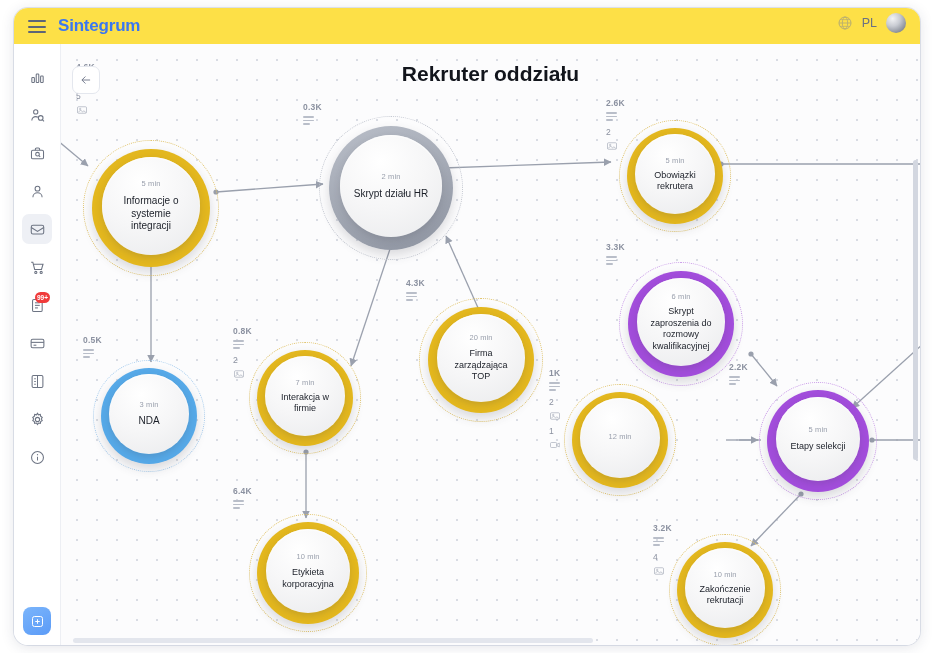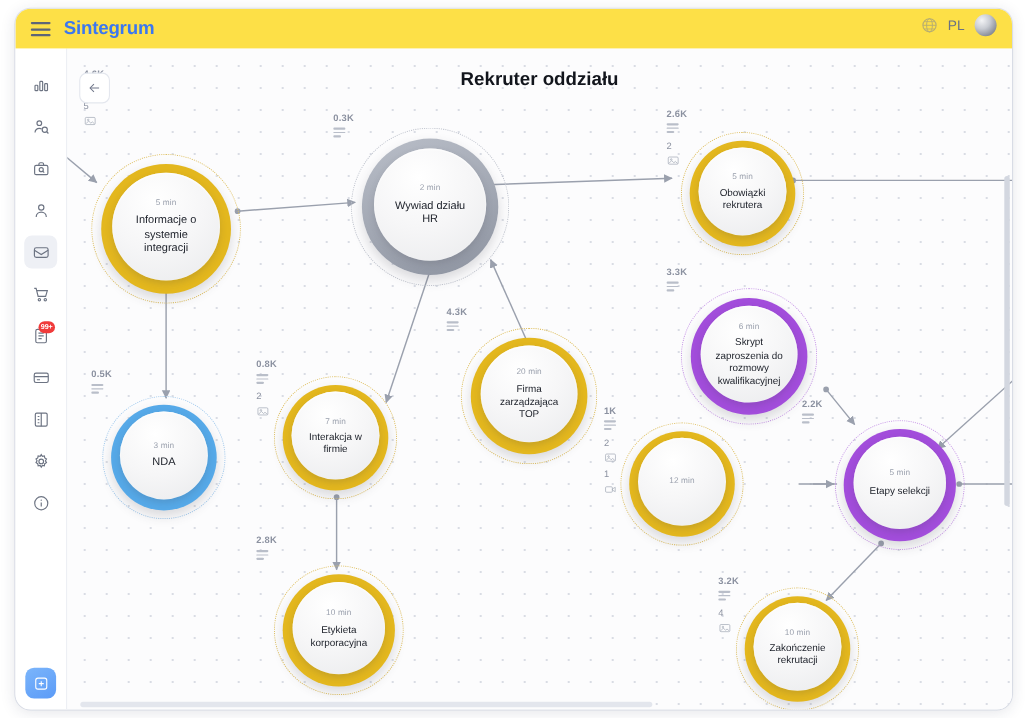--- a/index.html
+++ b/index.html
@@ -103,21 +103,21 @@
     width: 859px; height: 601px;
     overflow: hidden;
     background-color: #fcfcfd;
     background-image: radial-gradient(#d9dce4 1px, transparent 1px);
     background-size: 20px 20px;
     background-position: 6px 6px;
   }
   .canvas-title {
     position: absolute; left: 0; top: 18px;
     width: 859px; text-align: center;
-    font-size: 17px; font-weight: bold; color: #12151c;
+    font-size: 21px; font-weight: bold; color: #12151c;
     z-index: 8; pointer-events: none;
   }
   .back-btn {
     position: absolute; left: 11px; top: 22px;
     width: 28px; height: 28px;
     background: #ffffff;
     border: 1px solid #e4e7ee;
     border-radius: 7px;
     display: flex; align-items: center; justify-content: center;
     cursor: pointer; z-index: 9;
@@ -415,21 +415,21 @@
             <path d="M4.2 17l5-5 4 4 2.6-2.4 4 3.4"></path>
           </svg>
         </div>
       </div>
 
       <div class="node" style="left:258px; top:72px; width:144px; height:144px;">
         <div class="halo" style="width:144px;height:144px;border-color:#c3c7d0;"></div>
         <div class="ring" style="left:10px;top:10px;width:124px;height:124px;background:linear-gradient(160deg,#b9bec8 0%,#8d93a0 100%);"></div>
         <div class="core" style="left:21px;top:19px;width:102px;height:102px;">
           <div class="dur">2 min</div>
-          <div class="nlabel">Wywiad działu HR</div>
+          <div class="nlabel">Skrypt działu HR</div>
         </div>
       </div>
       <div class="meta" style="left:242px; top:58px;">
         <div class="cnt">0.3K</div>
         <div class="lines">
             <i></i>
             <i></i>
             <i></i>
           </div>
       </div>
@@ -583,21 +583,21 @@
 
       <div class="node" style="left:188px; top:470px; width:118px; height:118px;">
         <div class="halo" style="width:118px;height:118px;border-color:#e0c36a;"></div>
         <div class="ring" style="left:8px;top:8px;width:102px;height:102px;background:#e3b71e;"></div>
         <div class="core" style="left:17px;top:15px;width:84px;height:84px;">
           <div class="dur" style="margin-bottom:6px;">10 min</div>
           <div class="nlabel sm">Etykieta korporacyjna</div>
         </div>
       </div>
       <div class="meta" style="left:172px; top:442px;">
-        <div class="cnt">2.8K</div>
+        <div class="cnt">6.4K</div>
         <div class="lines">
             <i></i>
             <i></i>
             <i></i>
           </div>
       </div>
 
       <div class="node" style="left:608px; top:490px; width:112px; height:112px;">
         <div class="halo" style="width:112px;height:112px;border-color:#e0c36a;"></div>
         <div class="ring" style="left:8px;top:8px;width:96px;height:96px;background:#e3b71e;"></div>

